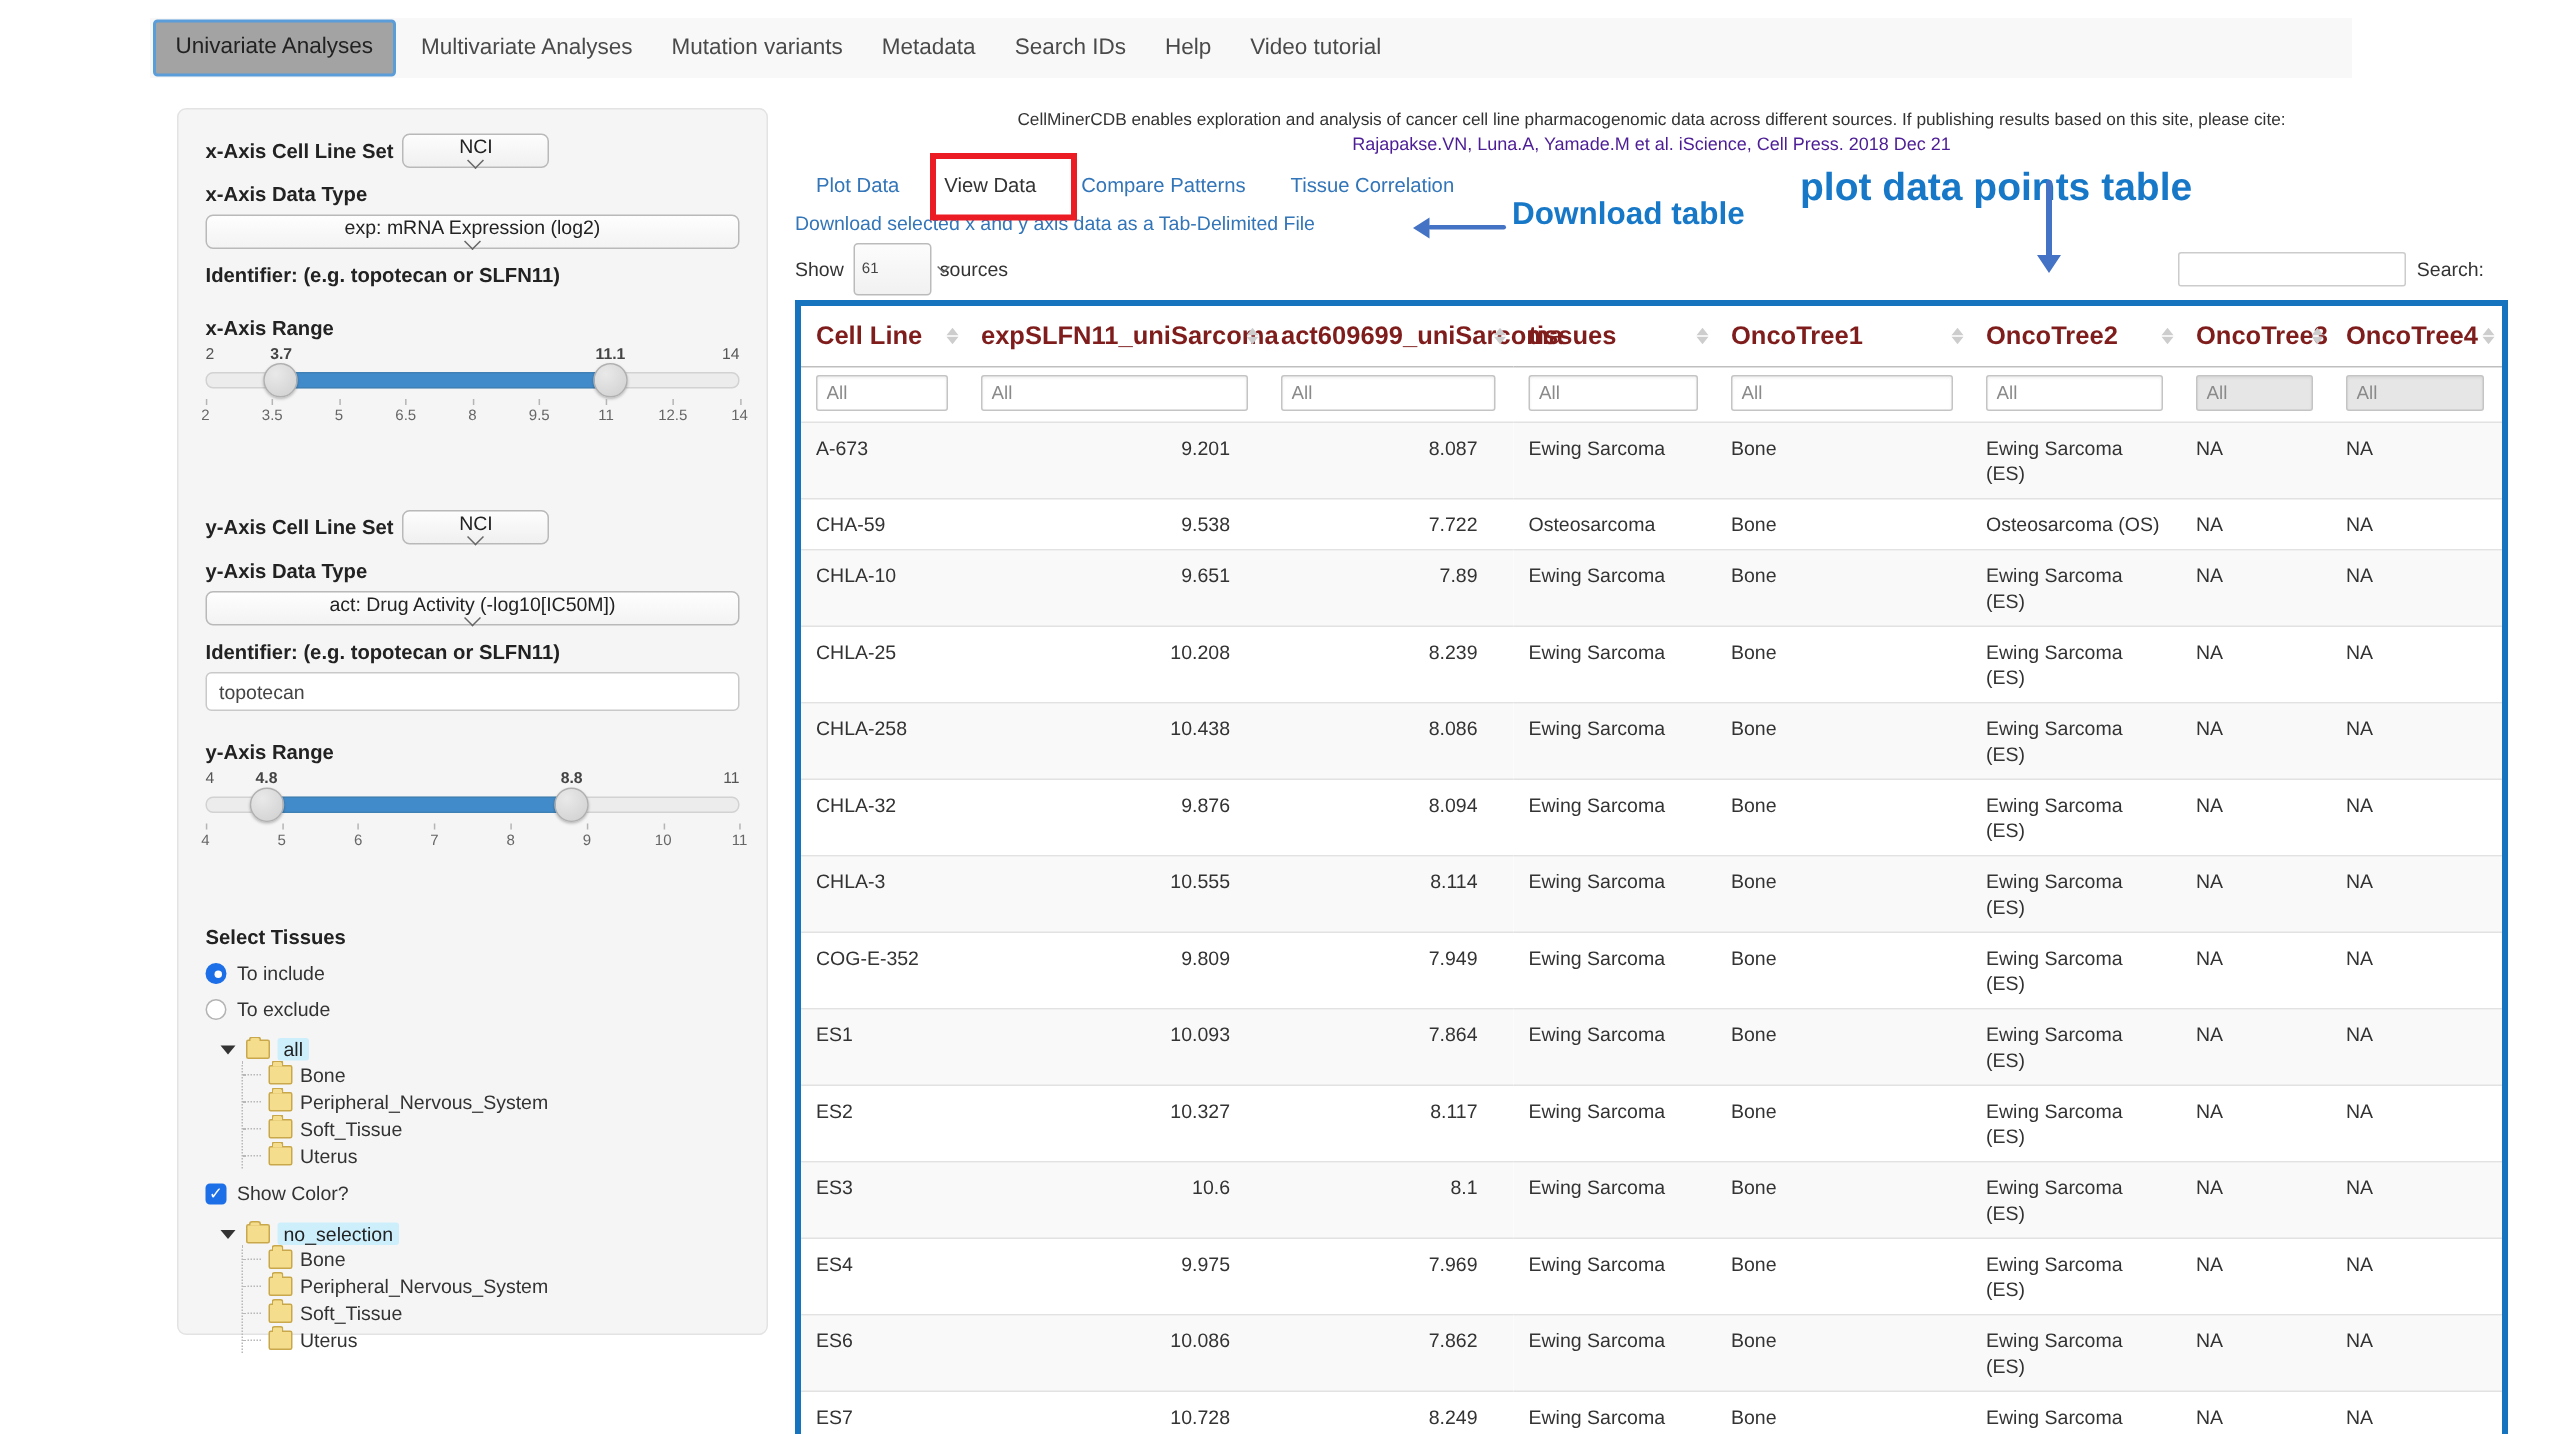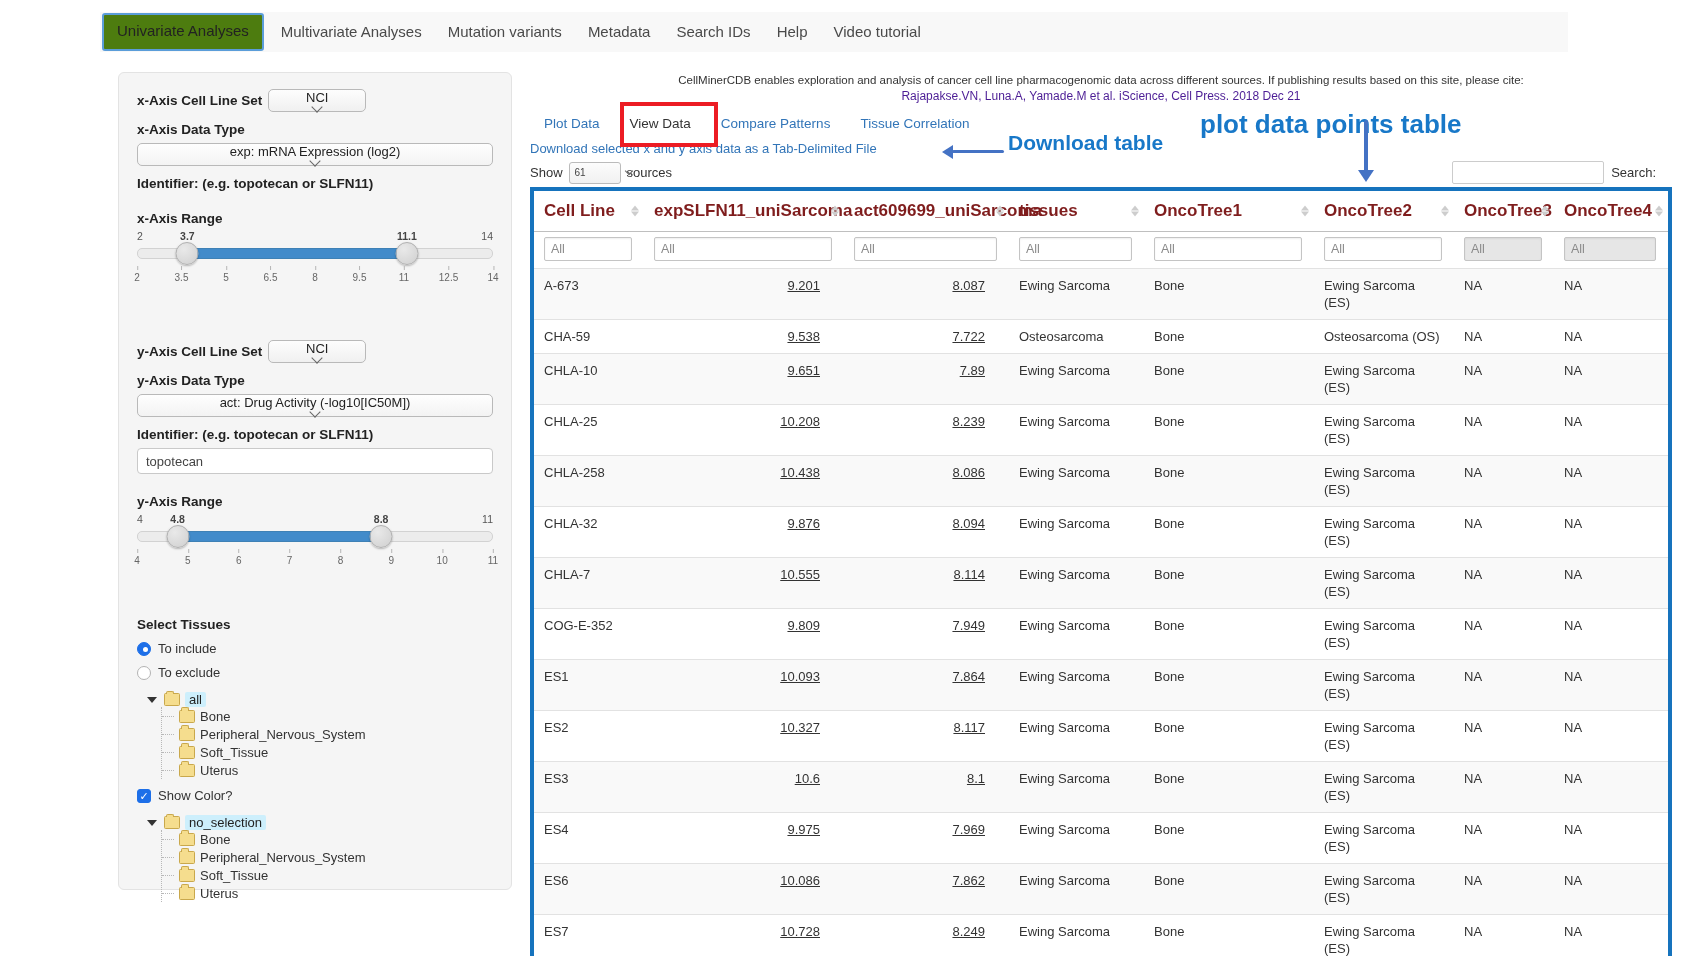--- a/index.html
+++ b/index.html
@@ -1,21 +1,21 @@
 <!DOCTYPE html>
 <html><head>
 <meta charset="utf-8">
 <style>
   html,body{margin:0;padding:0;background:#fff;font-family:"Liberation Sans",sans-serif;}
   body{position:relative;width:1700px;height:956px;overflow:hidden;color:#333;}
 
   
   .navbar{position:absolute;left:100px;top:12px;width:1468px;height:40px;background:#f8f8f8;display:flex;align-items:center;}
   .nav-item{padding:0 13px;font-size:15px;color:#4a4a4a;line-height:36px;white-space:nowrap;cursor:pointer;}
-  .nav-item.active{border:2px solid #5b9dd9;background:#4d7c0f;border-radius:3px;color:#222;margin-left:2px;margin-right:4px;height:34px;line-height:32px;}
+  .nav-item.active{border:2px solid #5b9dd9;background:#a3a3a3;border-radius:3px;color:#222;margin-left:2px;margin-right:4px;height:34px;line-height:32px;}
 
   
   .sidebar{position:absolute;left:118px;top:72px;width:394px;height:818px;background:#f5f5f5;border:1px solid #e3e3e3;border-radius:6px;padding:16px 18px;box-sizing:border-box;font-size:13px;}
   .lbl{font-weight:bold;color:#222;font-size:13.5px;}
   .inline-row{display:flex;align-items:center;gap:6px;}
   .select{background:linear-gradient(#fdfdfd,#f0f0f0);border:1px solid #b9b9b9;border-radius:5px;height:23px;display:flex;align-items:center;justify-content:space-between;padding:0 7px;box-sizing:border-box;font-size:13px;color:#222;cursor:pointer;flex-direction:column;}
   .select-sm{width:98px;}
   .select-full{width:100%;margin-top:6px;background:linear-gradient(#fefefe,#f3f3f3);}
   .chev{width:7px;height:7px;border-right:1.8px solid #666;border-bottom:1.8px solid #666;transform:rotate(45deg);margin-top:-3px;flex:none;}
   .txt-input{width:100%;height:26px;box-sizing:border-box;border:1px solid #c9c9c9;border-radius:4px;background:#fff;padding:0 8px;font-size:13px;color:#444;font-family:"Liberation Sans",sans-serif;}
@@ -55,39 +55,39 @@
 
   
   .main{position:absolute;left:530px;top:70px;width:1142px;}
   .citation1{margin-top:4px;text-align:center;font-size:11.5px;color:#333;}
   .citation2{margin-top:3px;text-align:center;font-size:12px;color:#4c1d95;cursor:pointer;}
   .tabs{display:flex;gap:30px;padding-left:14px;margin-top:9px;font-size:13.5px;align-items:center;height:22px;}
   .tab{color:#3275b8;cursor:pointer;white-space:nowrap;}
   .tab.active{color:#333;}
   .download-link{display:inline-block;margin-top:7px;font-size:13px;color:#3275b8;cursor:pointer;}
   .show-row{margin-top:4px;display:flex;align-items:center;font-size:13px;color:#333;padding-right:16px;}
-  .entries-select{width:52px;height:22px;background:linear-gradient(#fcfcfc,#f1f1f1);border:1px solid #bbb;border-radius:3px;margin:0 6px;display:flex;align-items:center;justify-content:space-between;padding:0 5px;box-sizing:border-box;font-size:10px;color:#444;cursor:pointer;gap:40px;}
+  .entries-select{width:52px;height:35px;background:linear-gradient(#fcfcfc,#f1f1f1);border:1px solid #bbb;border-radius:3px;margin:0 6px;display:flex;align-items:center;justify-content:space-between;padding:0 5px;box-sizing:border-box;font-size:10px;color:#444;cursor:pointer;gap:40px;}
   .show-spacer{flex:1;}
   .search-input{width:152px;height:23px;border:1px solid #ccc;border-radius:2px;background:#fff;margin-right:7px;box-sizing:border-box;font-size:12px;padding:0 6px;font-family:"Liberation Sans",sans-serif;}
 
   
   .table-wrap{margin-top:3px;border:4px solid #1673bd;background:#fff;}
   table.data{width:100%;border-collapse:collapse;font-size:13px;table-layout:fixed;}
   table.data th{position:relative;text-align:left;font-weight:bold;color:#7f1d1d;padding:10px 22px 10px 10px;border-bottom:1px solid #bfbfbf;font-size:17px;cursor:pointer;}
   .sorters{position:absolute;right:5px;top:50%;transform:translateY(-50%);display:flex;flex-direction:column;gap:1px;}
   .sorters i{display:block;width:0;height:0;border-left:4px solid transparent;border-right:4px solid transparent;}
   .s-up{border-bottom:5px solid #cdcdcd;}
   .s-dn{border-top:5px solid #cdcdcd;}
   tr.filter-row td{padding:5px 10px 7px 10px;}
   .f-input{width:calc(100% - 2px);height:24px;box-sizing:border-box;border:1px solid #c4c4c4;border-radius:2px;background:#fff;box-shadow:inset 0 1px 2px rgba(0,0,0,.07);color:#8a8a8a;font-size:12.5px;padding:0 6px;font-family:"Liberation Sans",sans-serif;}
   .f-input.f-gray{background:#e6e6e6;}
   tbody.rows tr{border-top:1px solid #e2e2e2;}
   tbody.rows tr:nth-child(odd){background:#f9f9f9;}
   tbody.rows td{padding:8px 10px;color:#333;vertical-align:top;line-height:17px;overflow:hidden;}
-  tbody.rows td.num{text-align:right;padding-right:24px;text-decoration:underline;}
+  tbody.rows td.num{text-align:right;padding-right:24px;}
 
   
   .ann-red-box{position:absolute;left:620px;top:102px;width:90px;height:37px;border:4px solid #ec1c24;z-index:6;pointer-events:none;}
   .ann-text{position:absolute;font-weight:bold;color:#1878c8;z-index:6;white-space:nowrap;}
   .ann-download-text{left:1008px;top:131px;font-size:21px;}
   .ann-plot-text{left:1200px;top:80px;font-size:26px;margin-top:29px;}
   .ann-arrow-left{position:absolute;left:942px;top:145px;width:62px;height:14px;z-index:6;}
   .ann-arrow-left .bar{position:absolute;left:10px;top:5px;right:0;height:3px;background:#4472c4;border-radius:2px;}
   .ann-arrow-left .head{position:absolute;left:0;top:0;width:0;height:0;border-top:7px solid transparent;border-bottom:7px solid transparent;border-right:11px solid #4472c4;}
   .ann-arrow-down{position:absolute;left:1358px;top:120px;width:16px;height:62px;z-index:6;}
@@ -389,21 +389,21 @@
             <td>CHLA-32</td>
             <td class="num">9.876</td>
             <td class="num">8.094</td>
             <td>Ewing Sarcoma</td>
             <td>Bone</td>
             <td>Ewing Sarcoma (ES)</td>
             <td>NA</td>
             <td>NA</td>
           </tr>
           <tr>
-            <td>CHLA-7</td>
+            <td>CHLA-3</td>
             <td class="num">10.555</td>
             <td class="num">8.114</td>
             <td>Ewing Sarcoma</td>
             <td>Bone</td>
             <td>Ewing Sarcoma (ES)</td>
             <td>NA</td>
             <td>NA</td>
           </tr>
           <tr>
             <td>COG-E-352</td>

